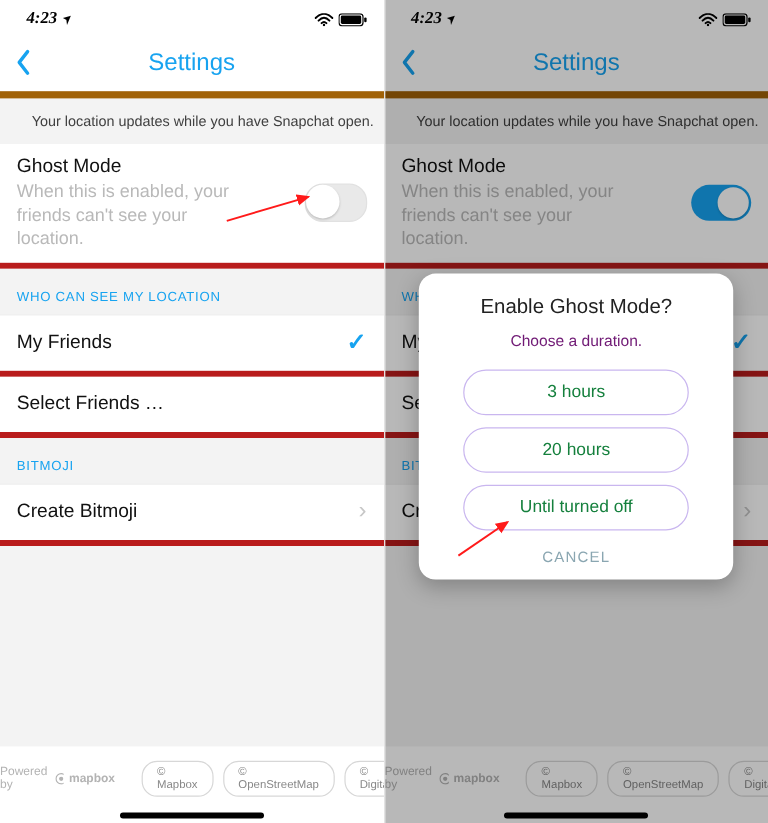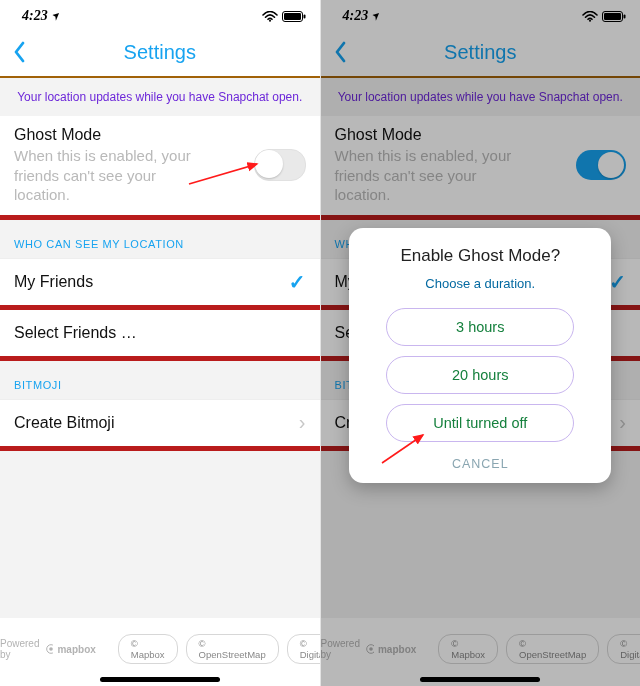--- a/index.html
+++ b/index.html
@@ -32,43 +32,43 @@
     font-style: italic;
   }
   .status-left { display: inline-flex; align-items: center; gap: 4px; font-family: Liberation Serif, serif; }
   .status-right { display: inline-flex; align-items: center; gap: 4px; }
   .navbar {
     position: relative;
     height: 48px;
     display: flex;
     align-items: center;
     justify-content: center;
-    border-bottom: 2px solid #a16207;
+    border-bottom: 6px solid #a16207;
   }
   .back-btn {
     position: absolute;
     left: 6px;
     top: 0;
     height: 48px;
     display: flex;
     align-items: center;
     color: #17a3f0;
     font-size: 28px;
     padding: 0 6px;
   }
   .navbar-title {
     color: #17a3f0;
     font-size: 20px;
     font-weight: 500;
   }
   .info-strip {
     background: #f3f3f3;
-    color: #6d28d9;
+    color: #404040;
     font-size: 12px;
-    text-align: center;
+    text-align: right;
     padding: 12px 8px;
   }
   .row {
     display: flex;
     align-items: center;
     padding: 10px 14px;
     border-bottom: 5px solid #b91c1c;
     background: #fff;
     min-height: 26px;
   }
@@ -202,21 +202,21 @@
     flex-direction: column;
     align-items: center;
   }
   .modal-title {
     font-size: 17px;
     color: #222;
     font-weight: 500;
   }
   .modal-sub {
     font-size: 13px;
-    color: #0369a1;
+    color: #701a75;
     margin-top: 10px;
     margin-bottom: 12px;
   }
   .modal-btn {
     width: 186px;
     height: 36px;
     border: 1.5px solid #c9b6ef;
     color: #15803d;
     border-radius: 20px;
     display: flex;

